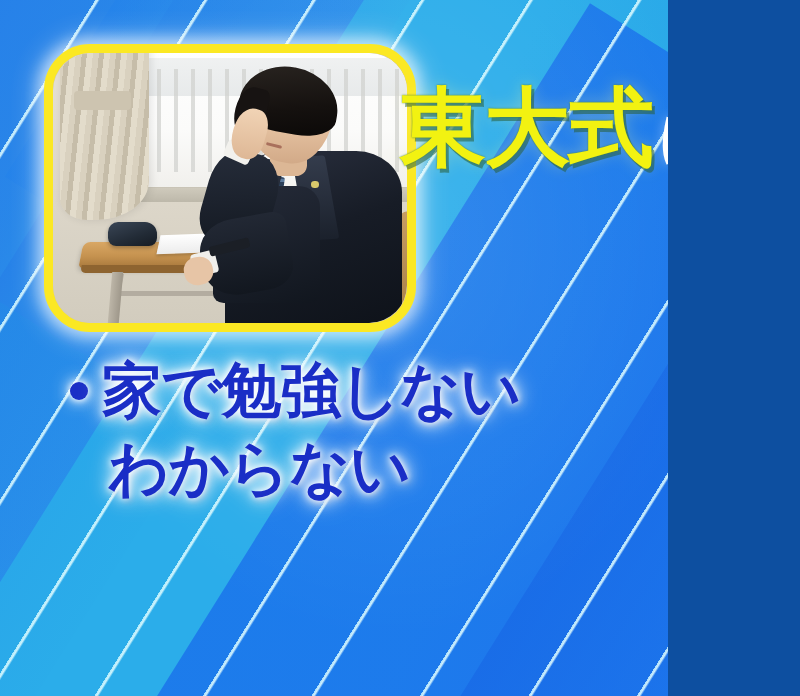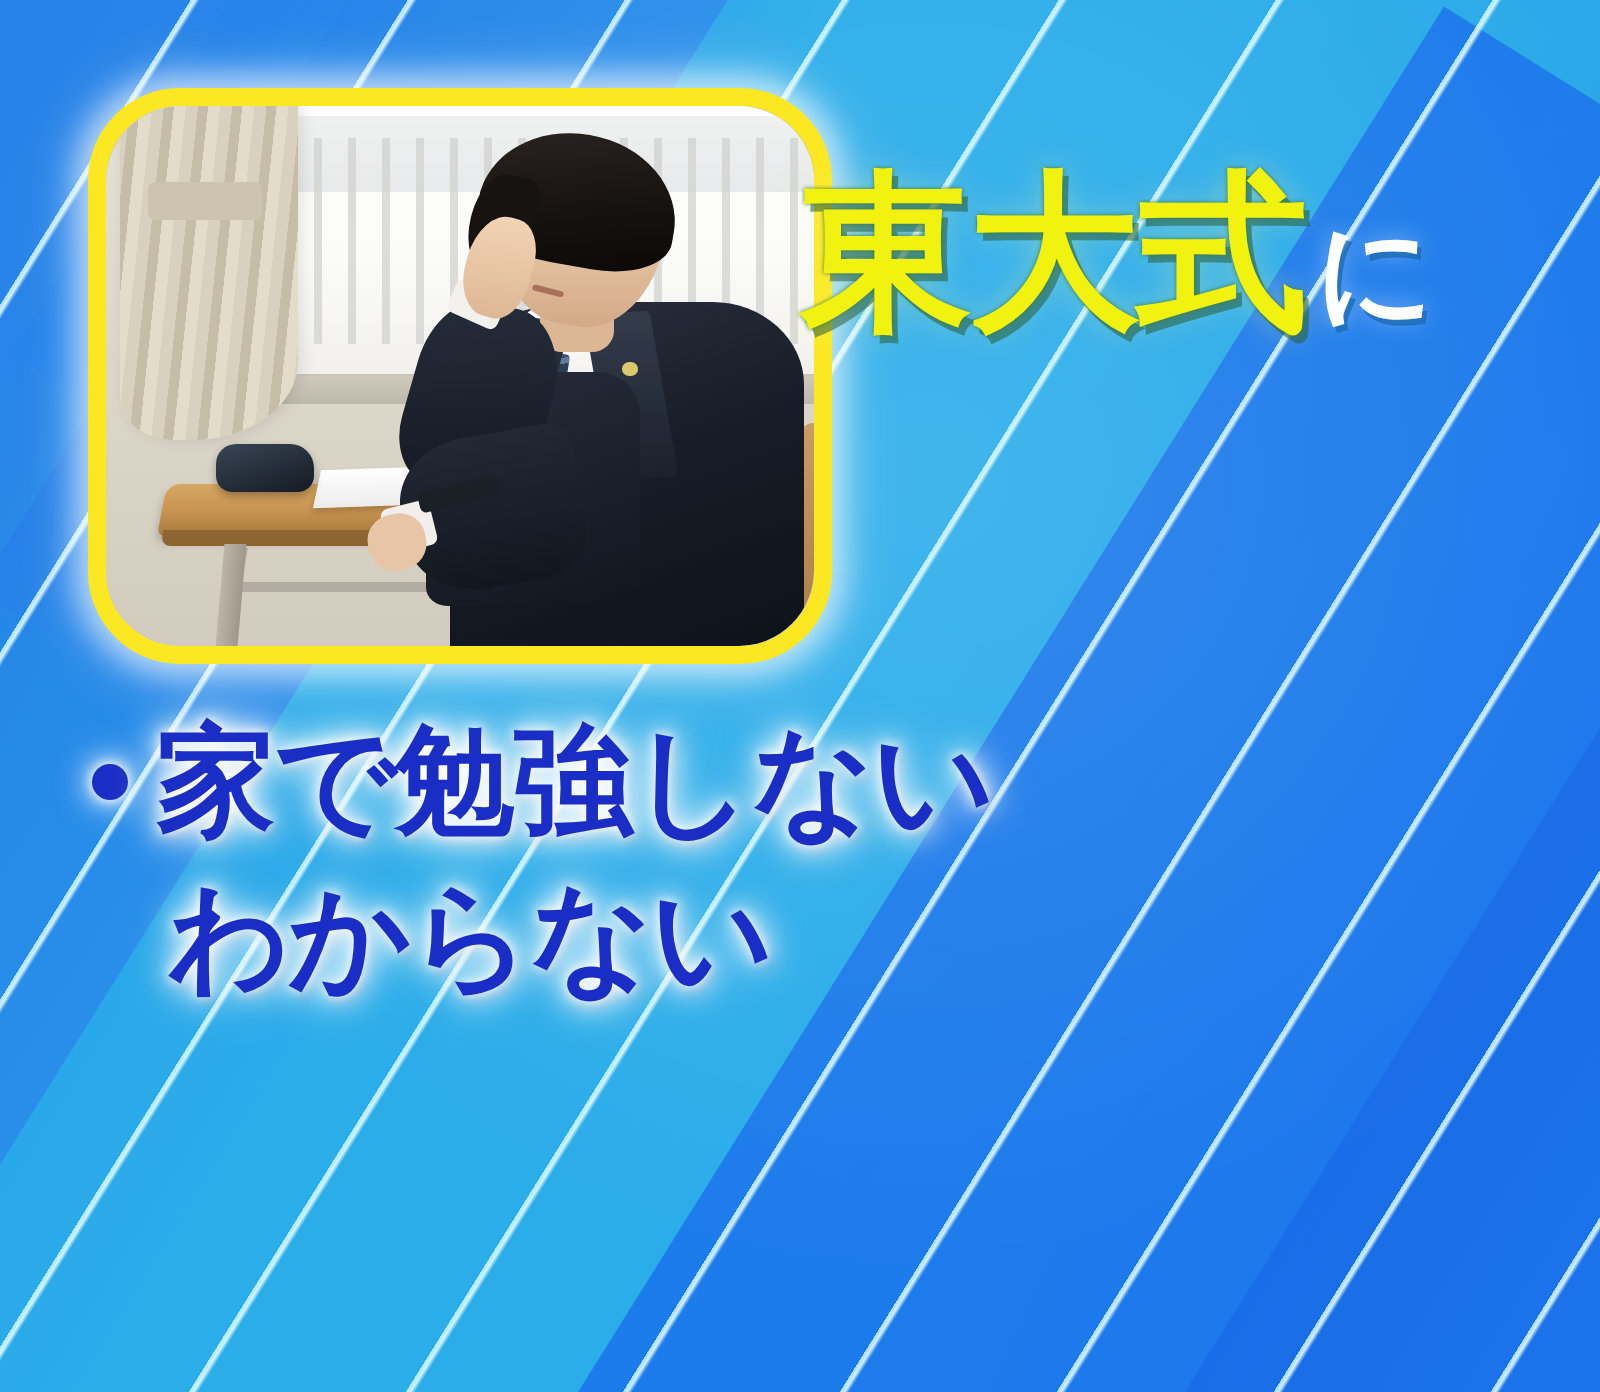--- a/index.html
+++ b/index.html
@@ -2,21 +2,21 @@
 <html><head>
 <meta charset="utf-8">
 <style>
   html, body {
     margin: 0;
     padding: 0;
     background: #0d4fa0;
   }
   #poster {
     position: relative;
-    width: 800px;
+    width: 668px;
     height: 696px;
     overflow: hidden;
     font-family: Liberation Sans, sans-serif;
     background: #29ace3;
   }
 
   
   .bg-base {
     position: absolute;
     inset: 0;
@@ -457,21 +457,21 @@
     line-height: 1.05;
     white-space: nowrap;
     text-shadow:
       3px 4px 0 rgba(25,105,175,.72),
       0 0 14px rgba(255,255,255,.42);
   }
 
   
   .bullets {
     position: absolute;
-    left: 40px;
+    left: 64px;
     top: 352px;
     width: 730px;
   }
   .bullet-line {
     display: flex;
     align-items: flex-start;
     font-size: 60px;
     font-weight: 700;
     color: #1a2ec6;
     line-height: 1.30;

